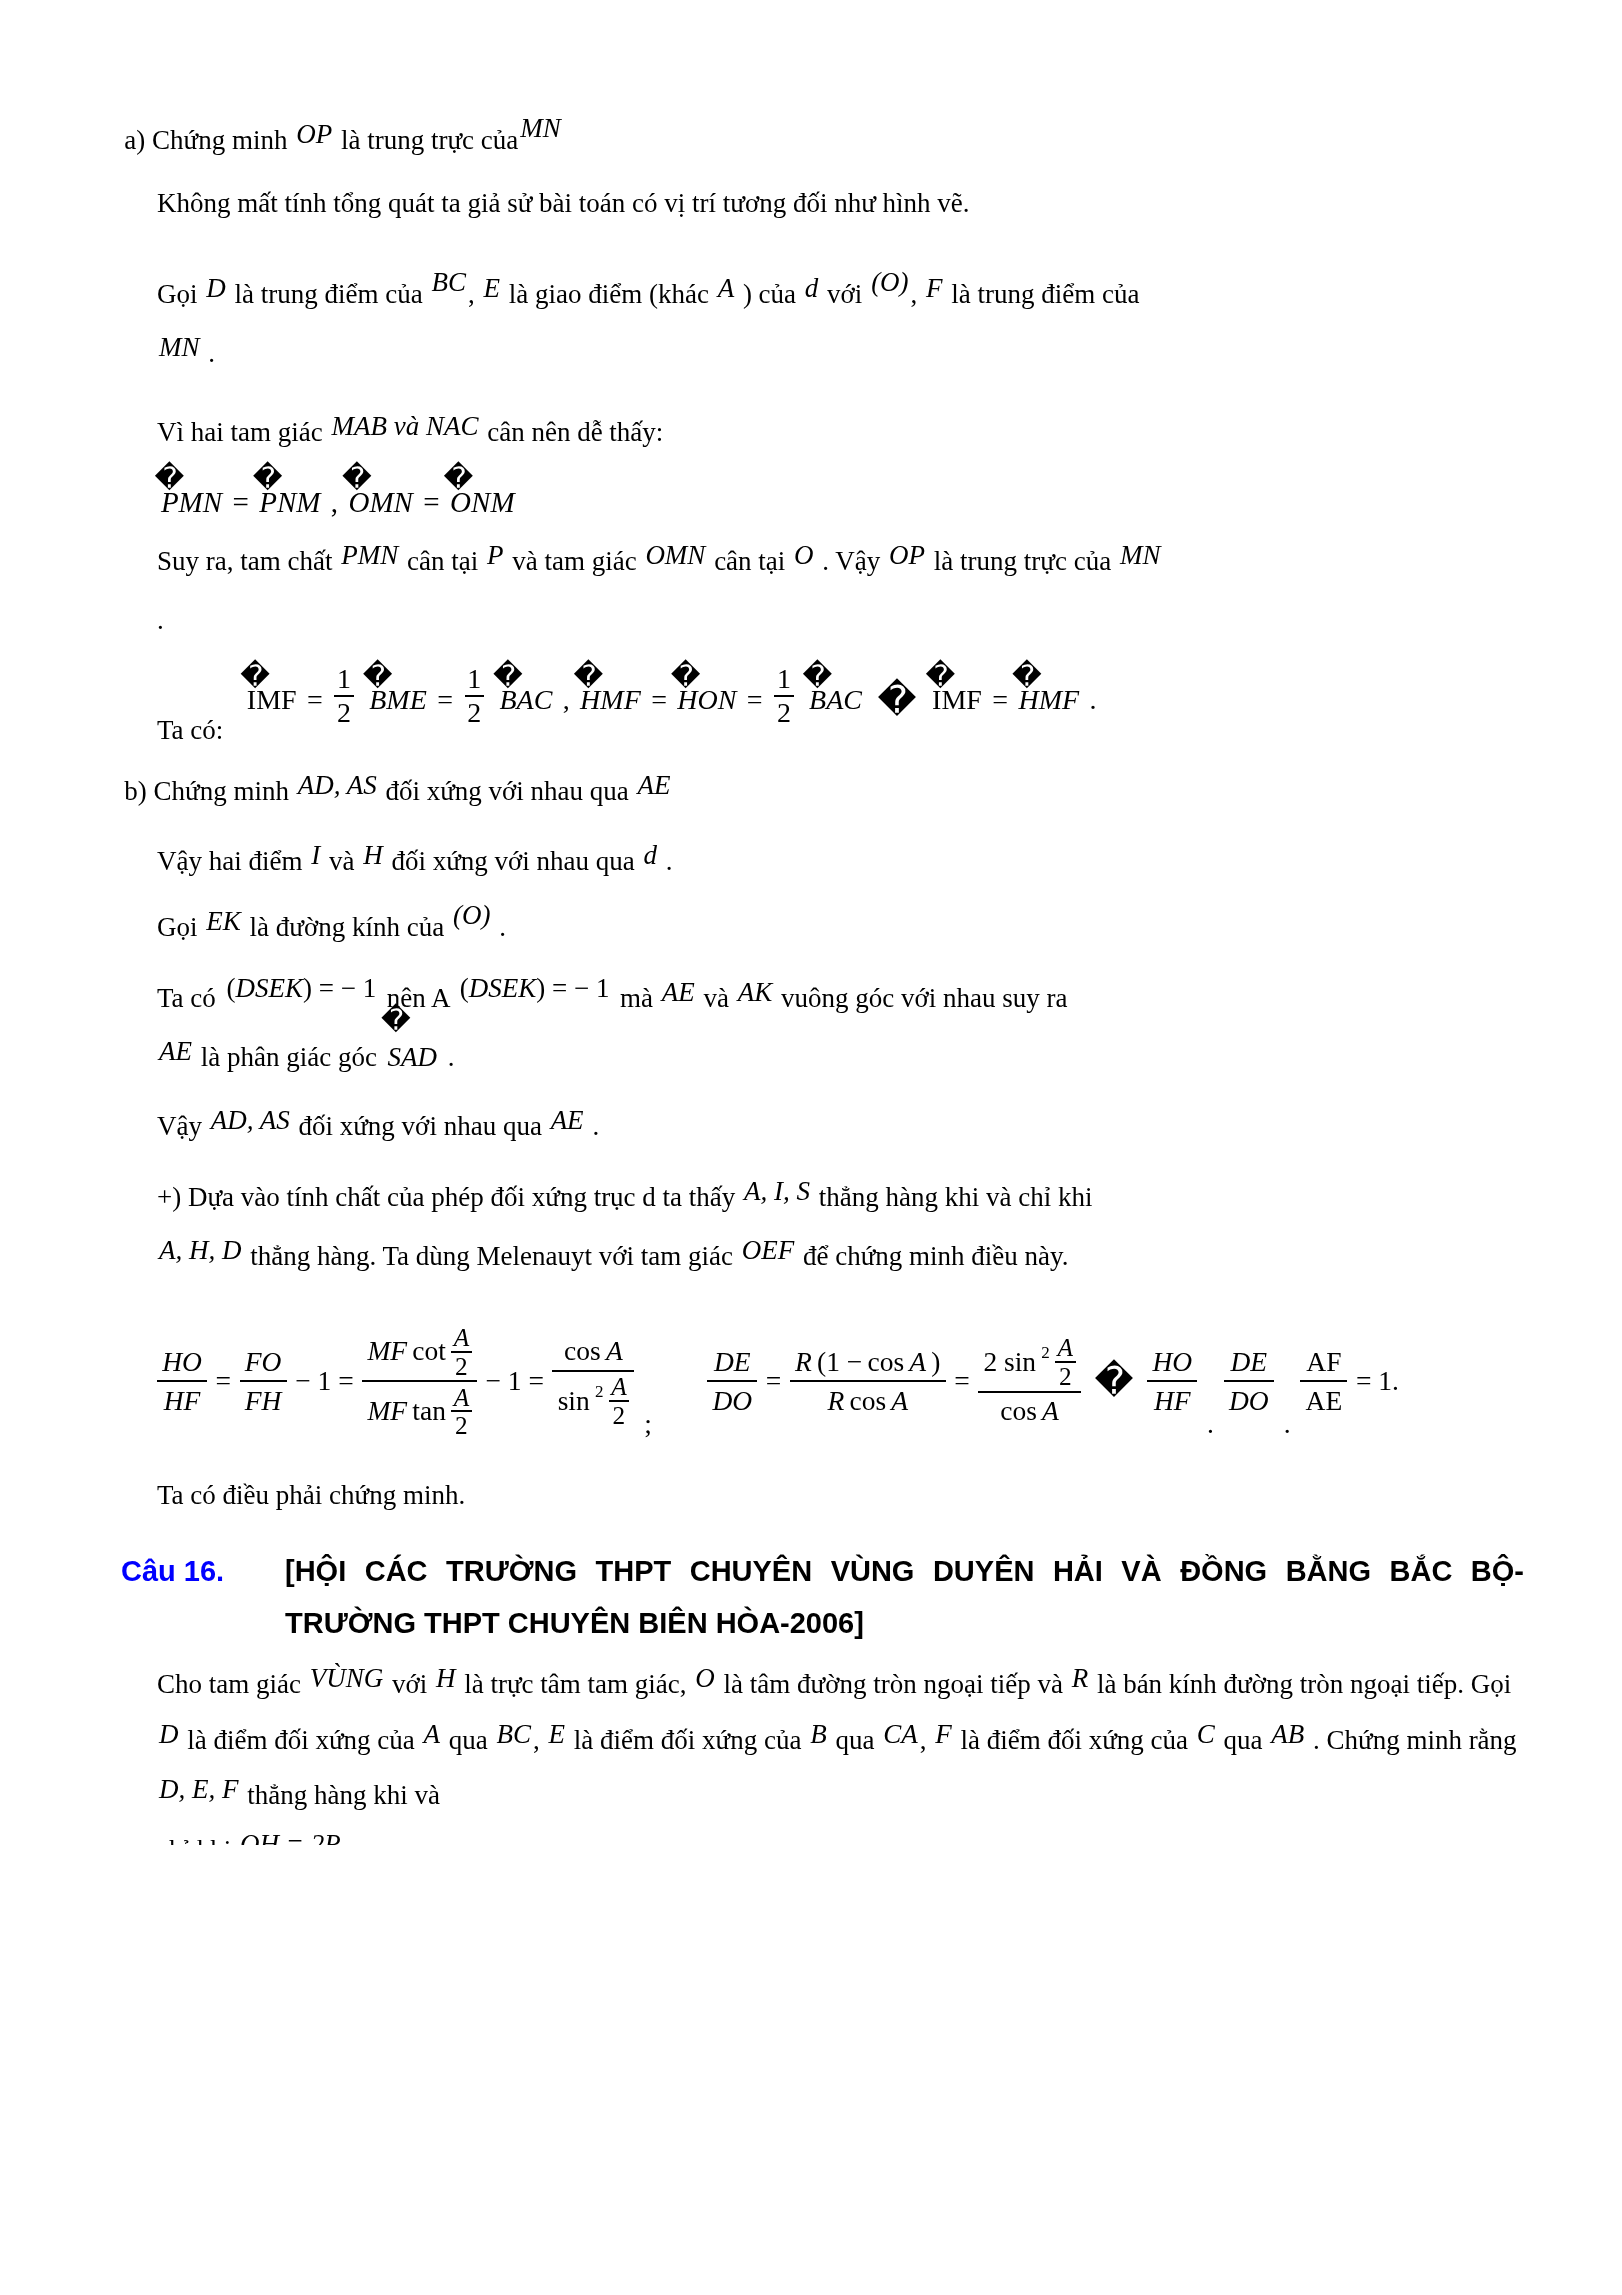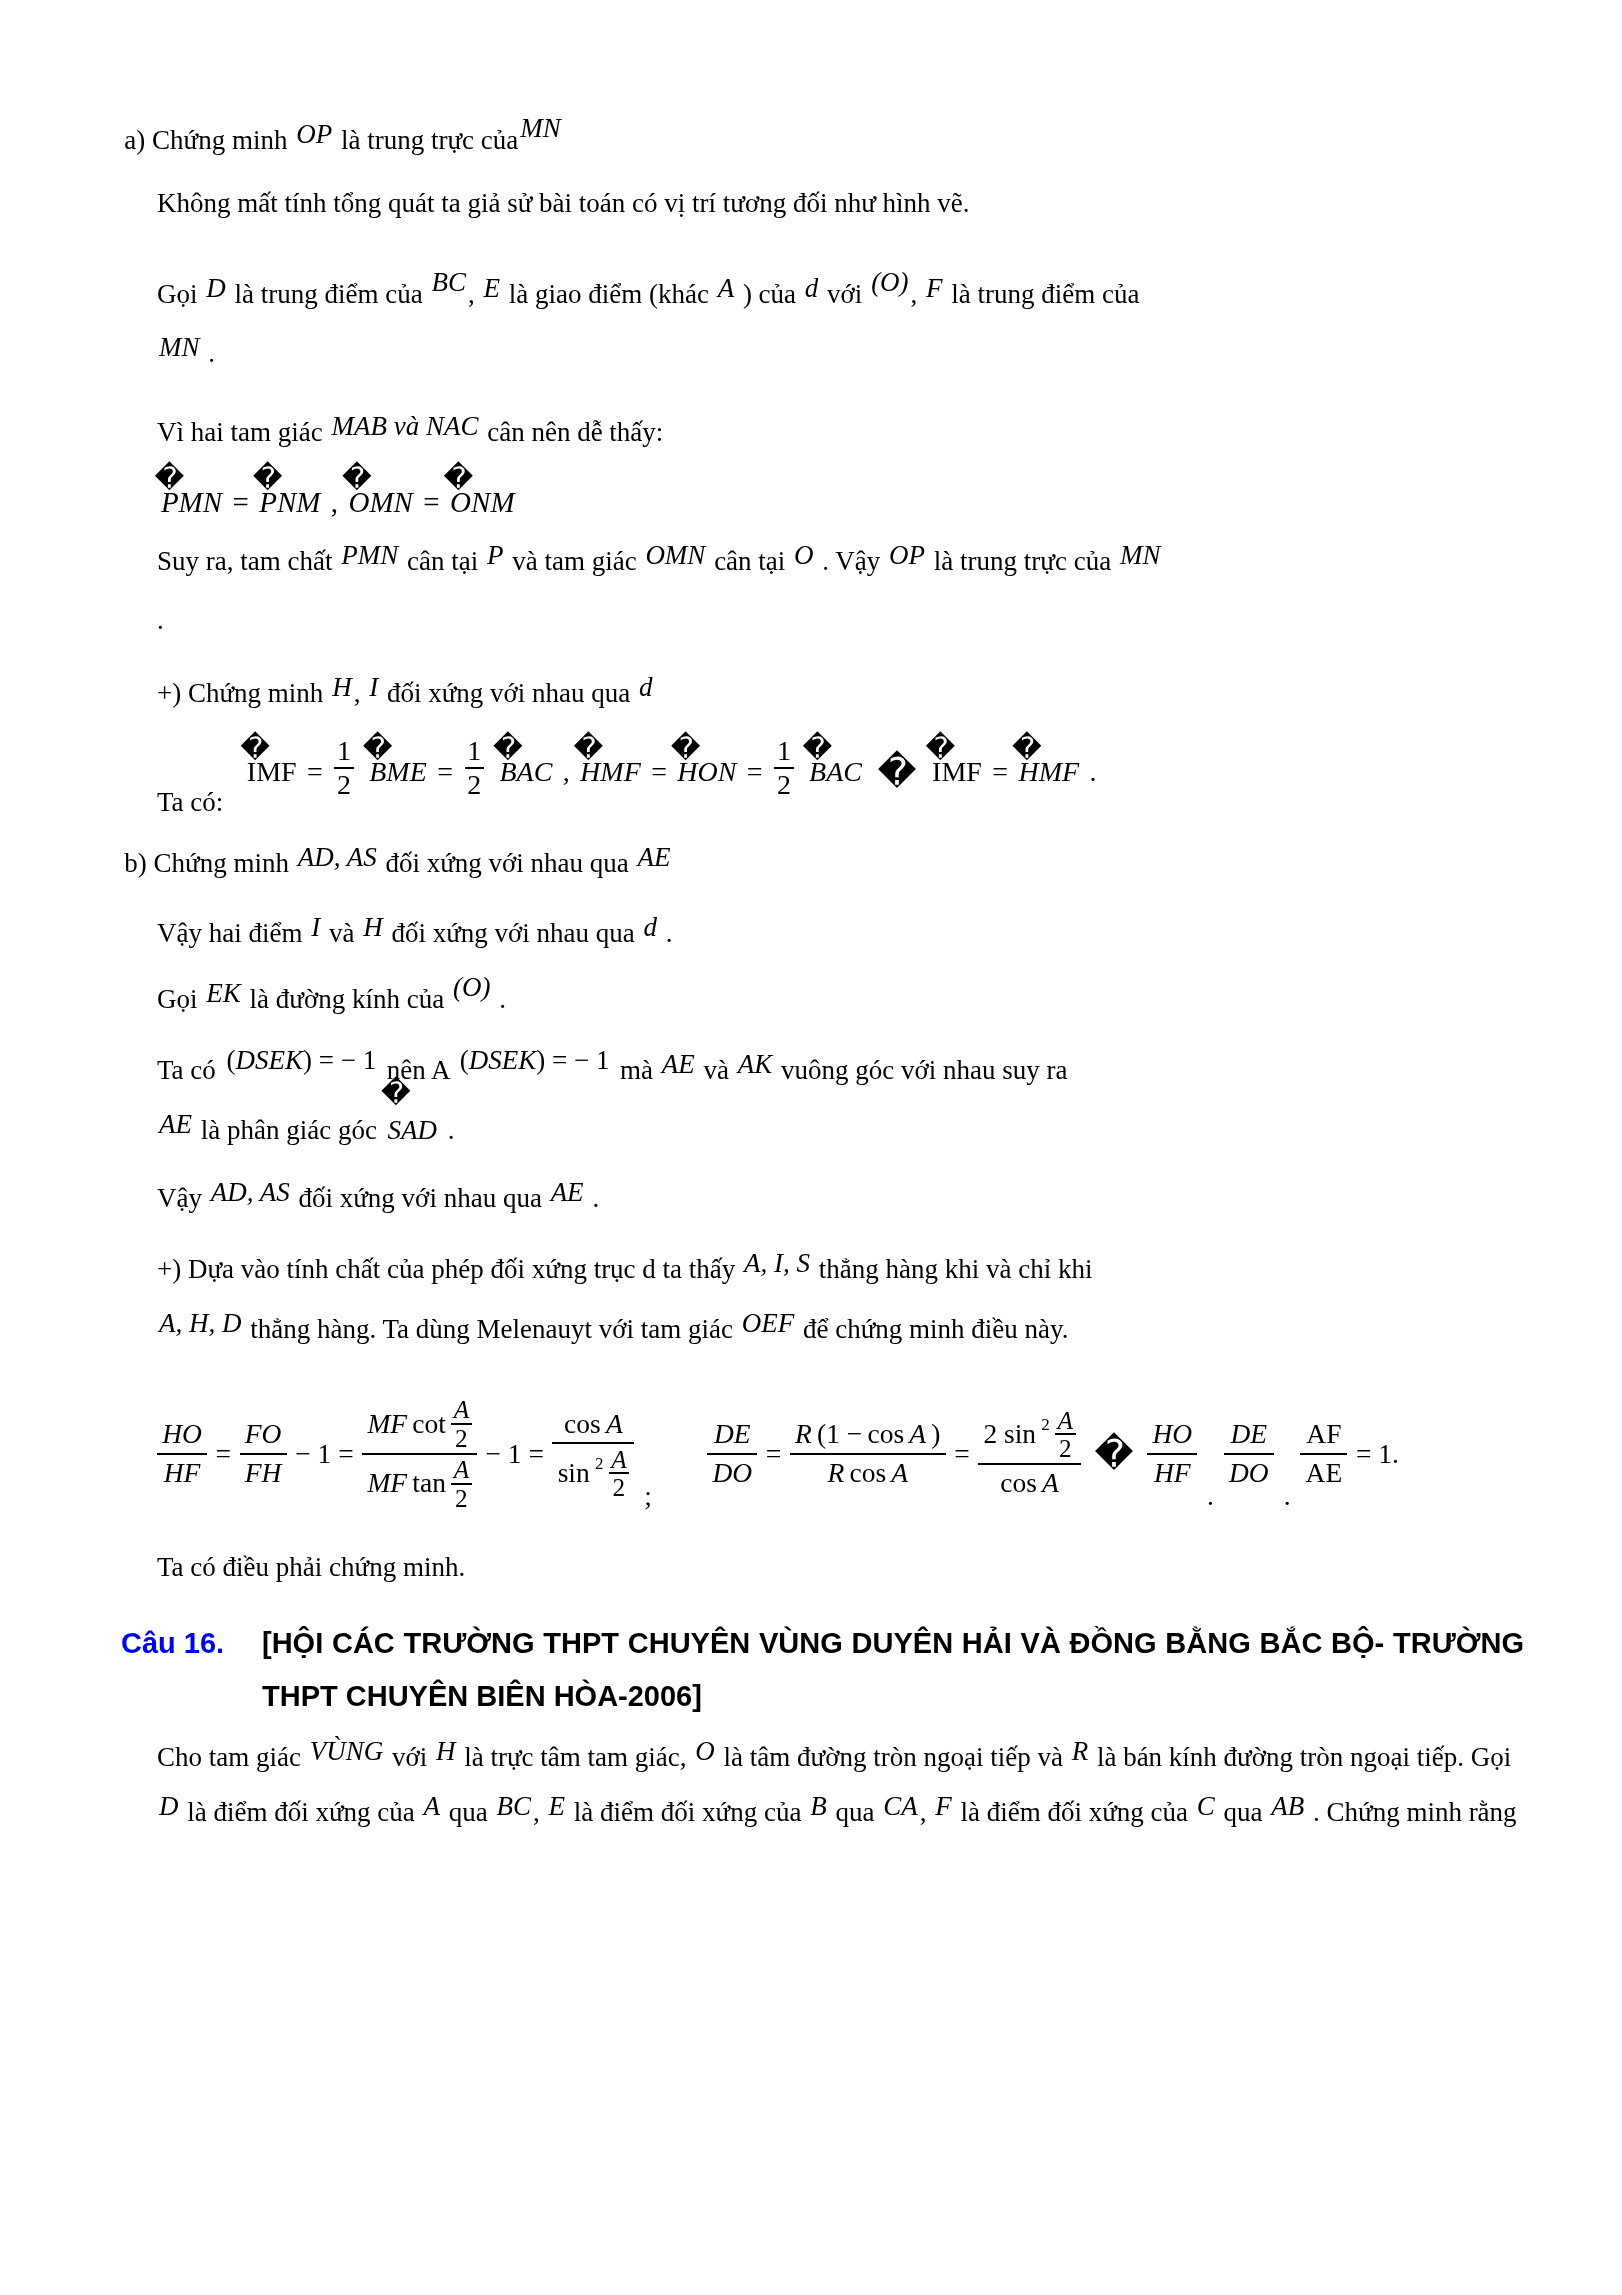--- a/index.html
+++ b/index.html
@@ -66,21 +66,21 @@
   #b-p6 {margin:13px 0 0 36px;}
   #b-f2 {margin:29px 0 0 36px;}
   #b-p7 {margin:10.5px 0 0 36px;}
   #b-p8 {margin:15.7px 0 0 3.3px;}
   #b-p9 {margin:6.5px 0 0 36px;}
   #b-p10{margin:11.8px 0 0 36px;}
   #b-p11{margin:9.2px 0 0 36px;}
   #b-p12{margin:11.8px 0 0 36px;}
   #b-f3 {margin:36px 0 0 36px;}
   #b-p13{margin:26px 0 0 36px;}
-  #b-q16{margin:19.6px 0 0 0;}
+  #b-q16{margin:19.6px 0 0 0;gap:23px;}
   #b-p14{margin:7.9px 0 0 36px;line-height:2.05;}
   #b-p16{margin:18.3px 0 0 36px;}
 </style>
 </head>
 <body>
 
 <div class="page">
 
   <p class="par" id="b-a">
     <span class="t">a) Chứng minh</span>
@@ -137,27 +137,20 @@
     <span class="t">cân tại</span>
     <span class="mv">O</span>
     <span class="t">. Vậy</span>
     <span class="mv">OP</span>
     <span class="t">là trung trực của</span>
     <span class="mv">MN</span>
     <br>
     <span class="t">.</span>
   </p>
 
-  <p class="par" id="b-p6">
-    <span class="t">+) Chứng minh</span>
-    <span class="mv">H</span><span class="t">,</span>
-    <span class="mv">I</span>
-    <span class="t">đối xứng với nhau qua</span>
-    <span class="mv">d</span>
-  </p>
 
   <div class="f2row" id="b-f2">
     <span class="t">Ta có:</span>
     <span class="f2body">
       <span class="ang up"><span class="hat">�</span><span>IMF</span></span>
       <span class="t">=</span>
       <span class="hfr">
           <span class="n">1</span>
           <span class="d">2</span>
         </span>

